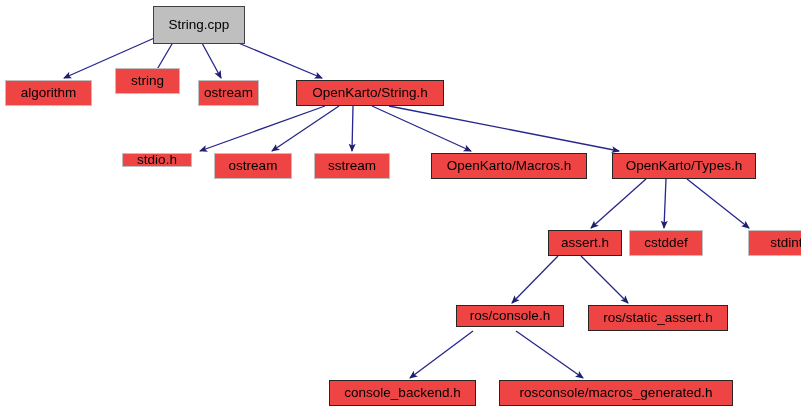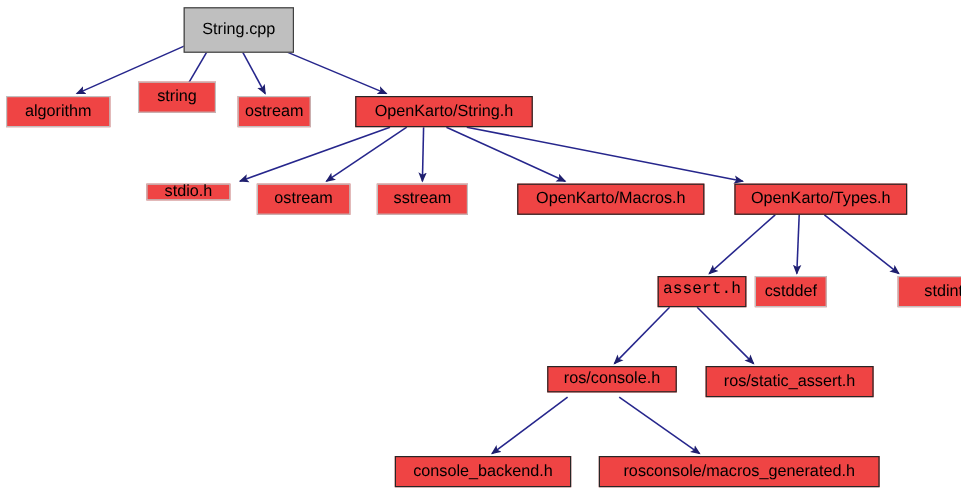--- a/index.html
+++ b/index.html
@@ -106,24 +106,24 @@
       </div>
       <div class="node system" style="left: 314px; top: 153px; width: 76px; height: 26px; text-align: right;">
         <span class="node-label">sstream</span>
       </div>
       <div class="node project" style="left: 415px; top: 153px; width: 156px; height: 26px;">
         <span class="node-label">OpenKarto/Macros.h</span>
       </div>
       <div class="node project" style="left: 596px; top: 153px; width: 144px; height: 26px;">
         <span class="node-label">OpenKarto/Types.h</span>
       </div>
-      <div class="node project" style="left: 532px; top: 230px; width: 74px; height: 26px; font-family: Liberation Mono, monospace;">
+      <div class="node project" style="left: 532px; top: 230px; width: 74px; height: 26px;">
         <span class="node-label">assert.h</span>
       </div>
-      <div class="node system" style="left: 629px; top: 230px; width: 60px; height: 26px;">
+      <div class="node system" style="left: 629px; top: 230px; width: 74px; height: 26px;">
         <span class="node-label">cstddef</span>
       </div>
       <div class="node system" style="left: 748px; top: 230px; width: 88px; height: 26px;">
         <span class="node-label">stdint.h</span>
       </div>
       <div class="node project" style="left: 440px; top: 305px; width: 108px; height: 22px;">
         <span class="node-label">ros/console.h</span>
       </div>
       <div class="node project" style="left: 572px; top: 305px; width: 140px; height: 26px;">
         <span class="node-label">ros/static_assert.h</span>

